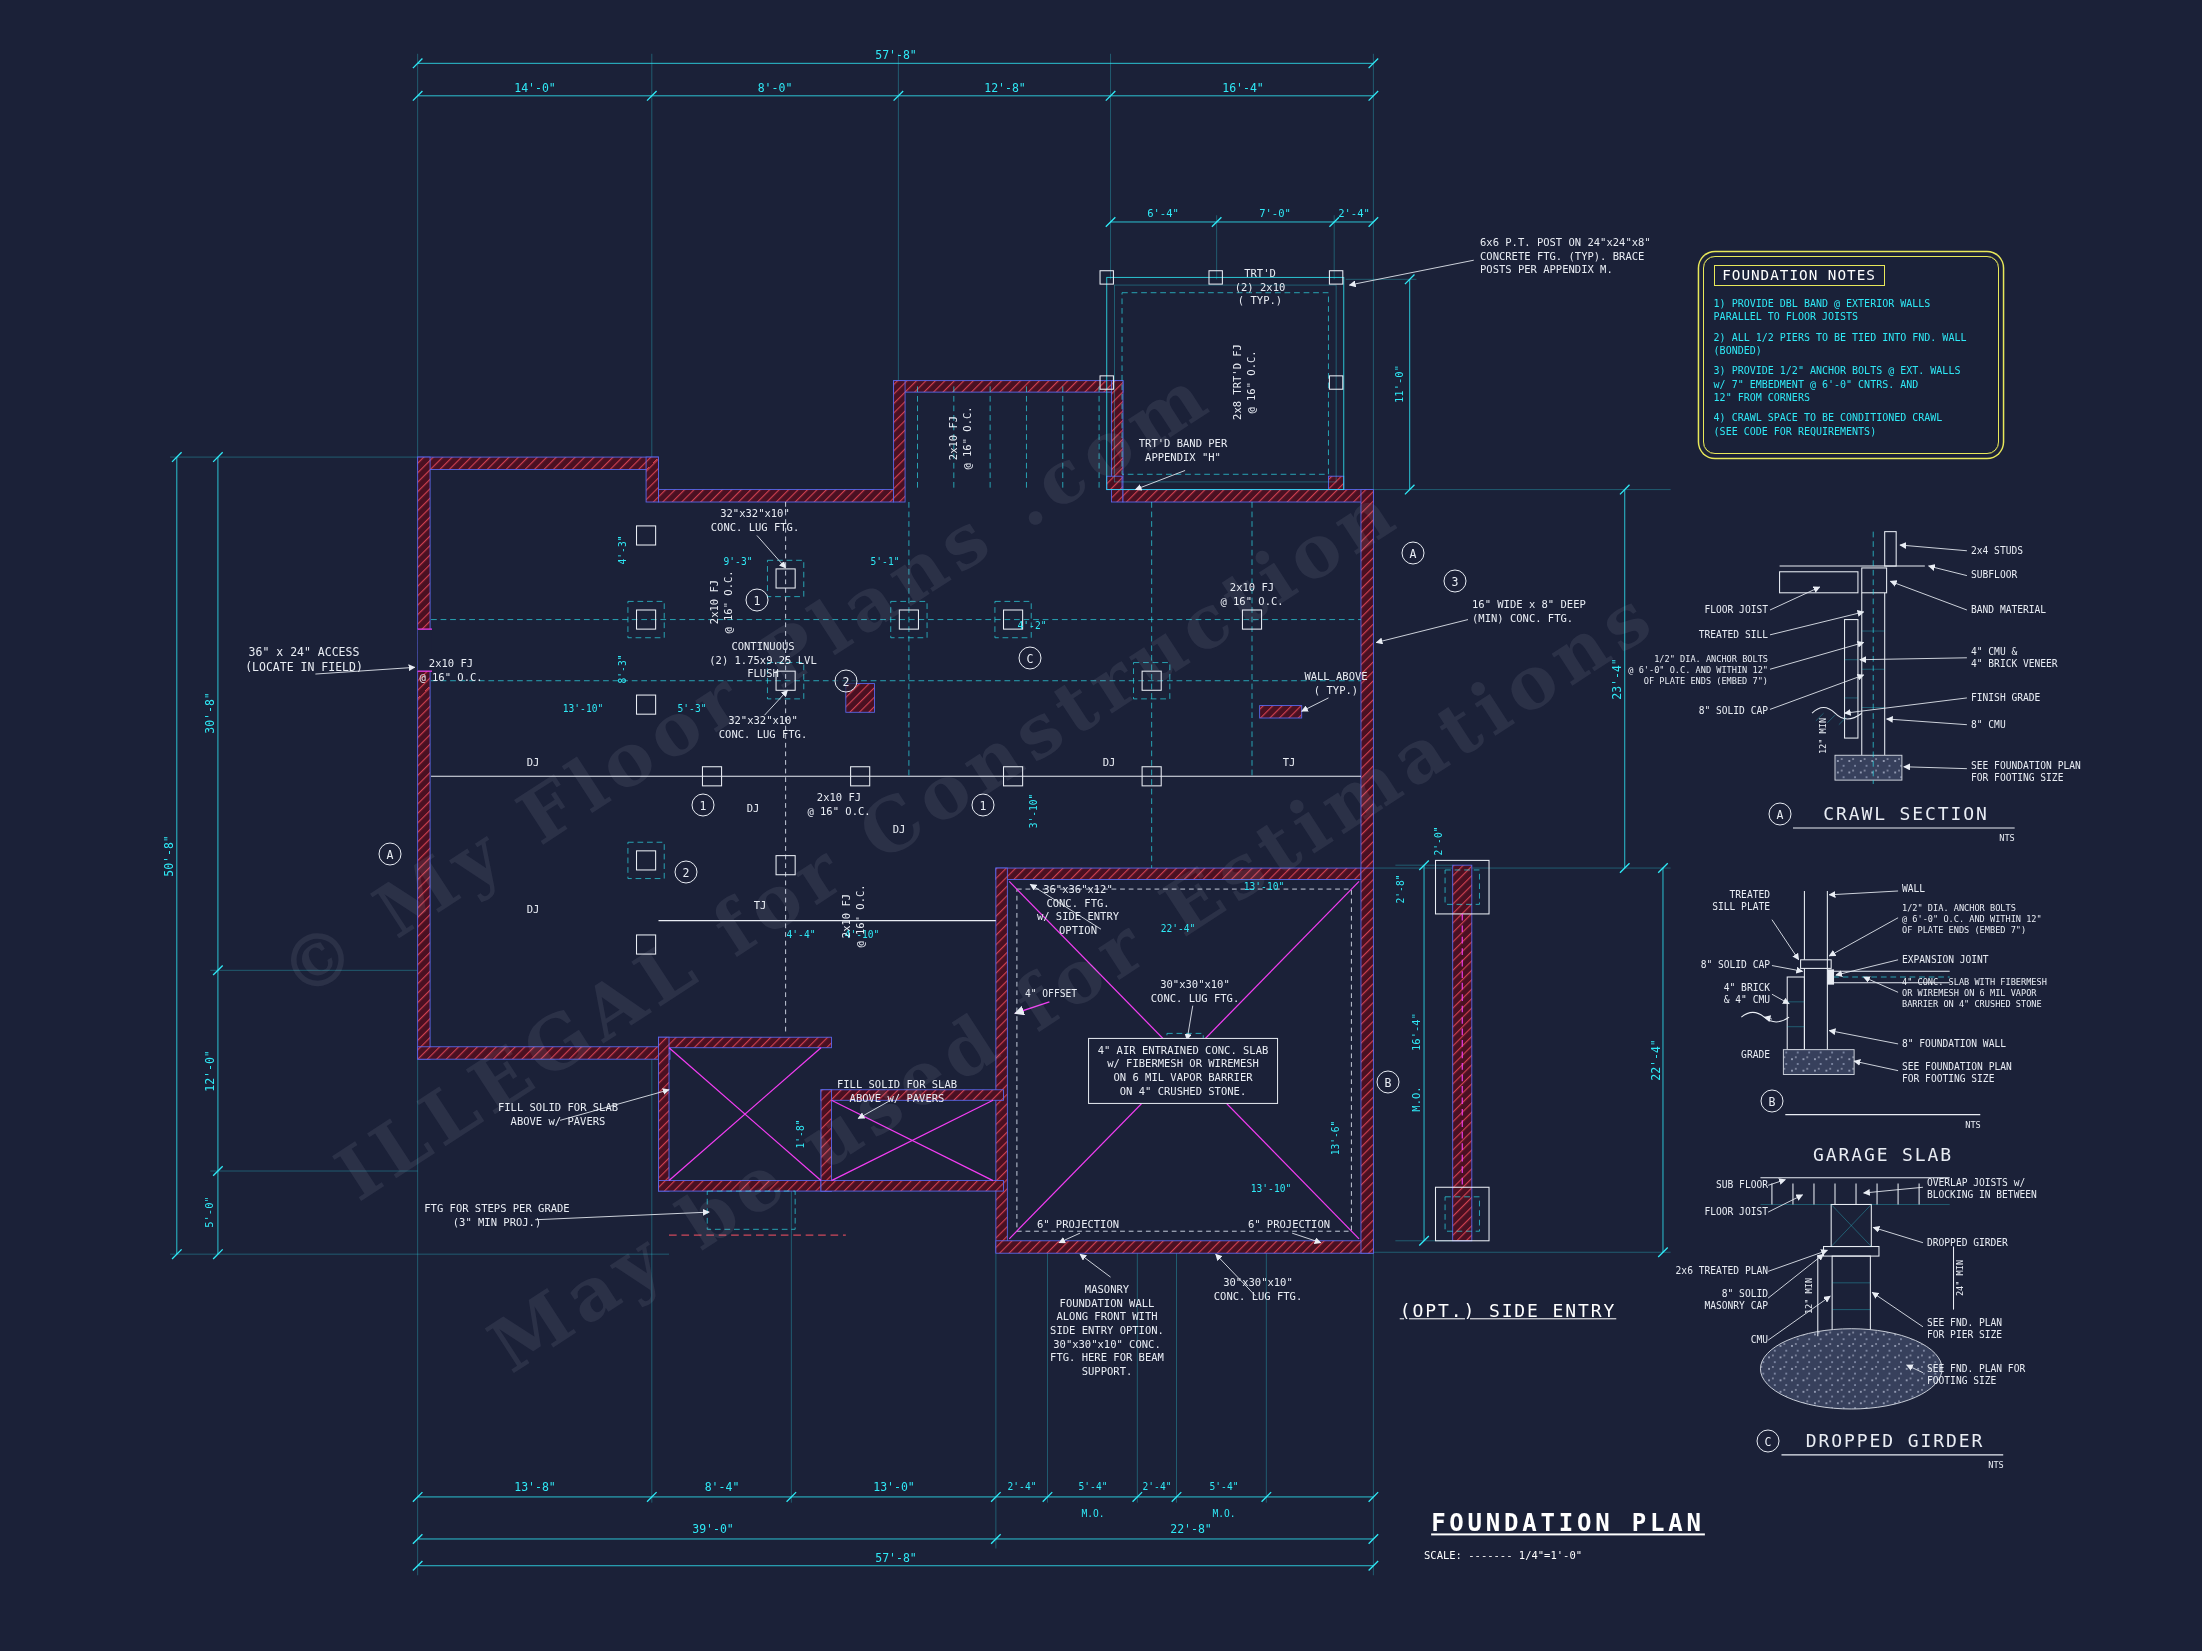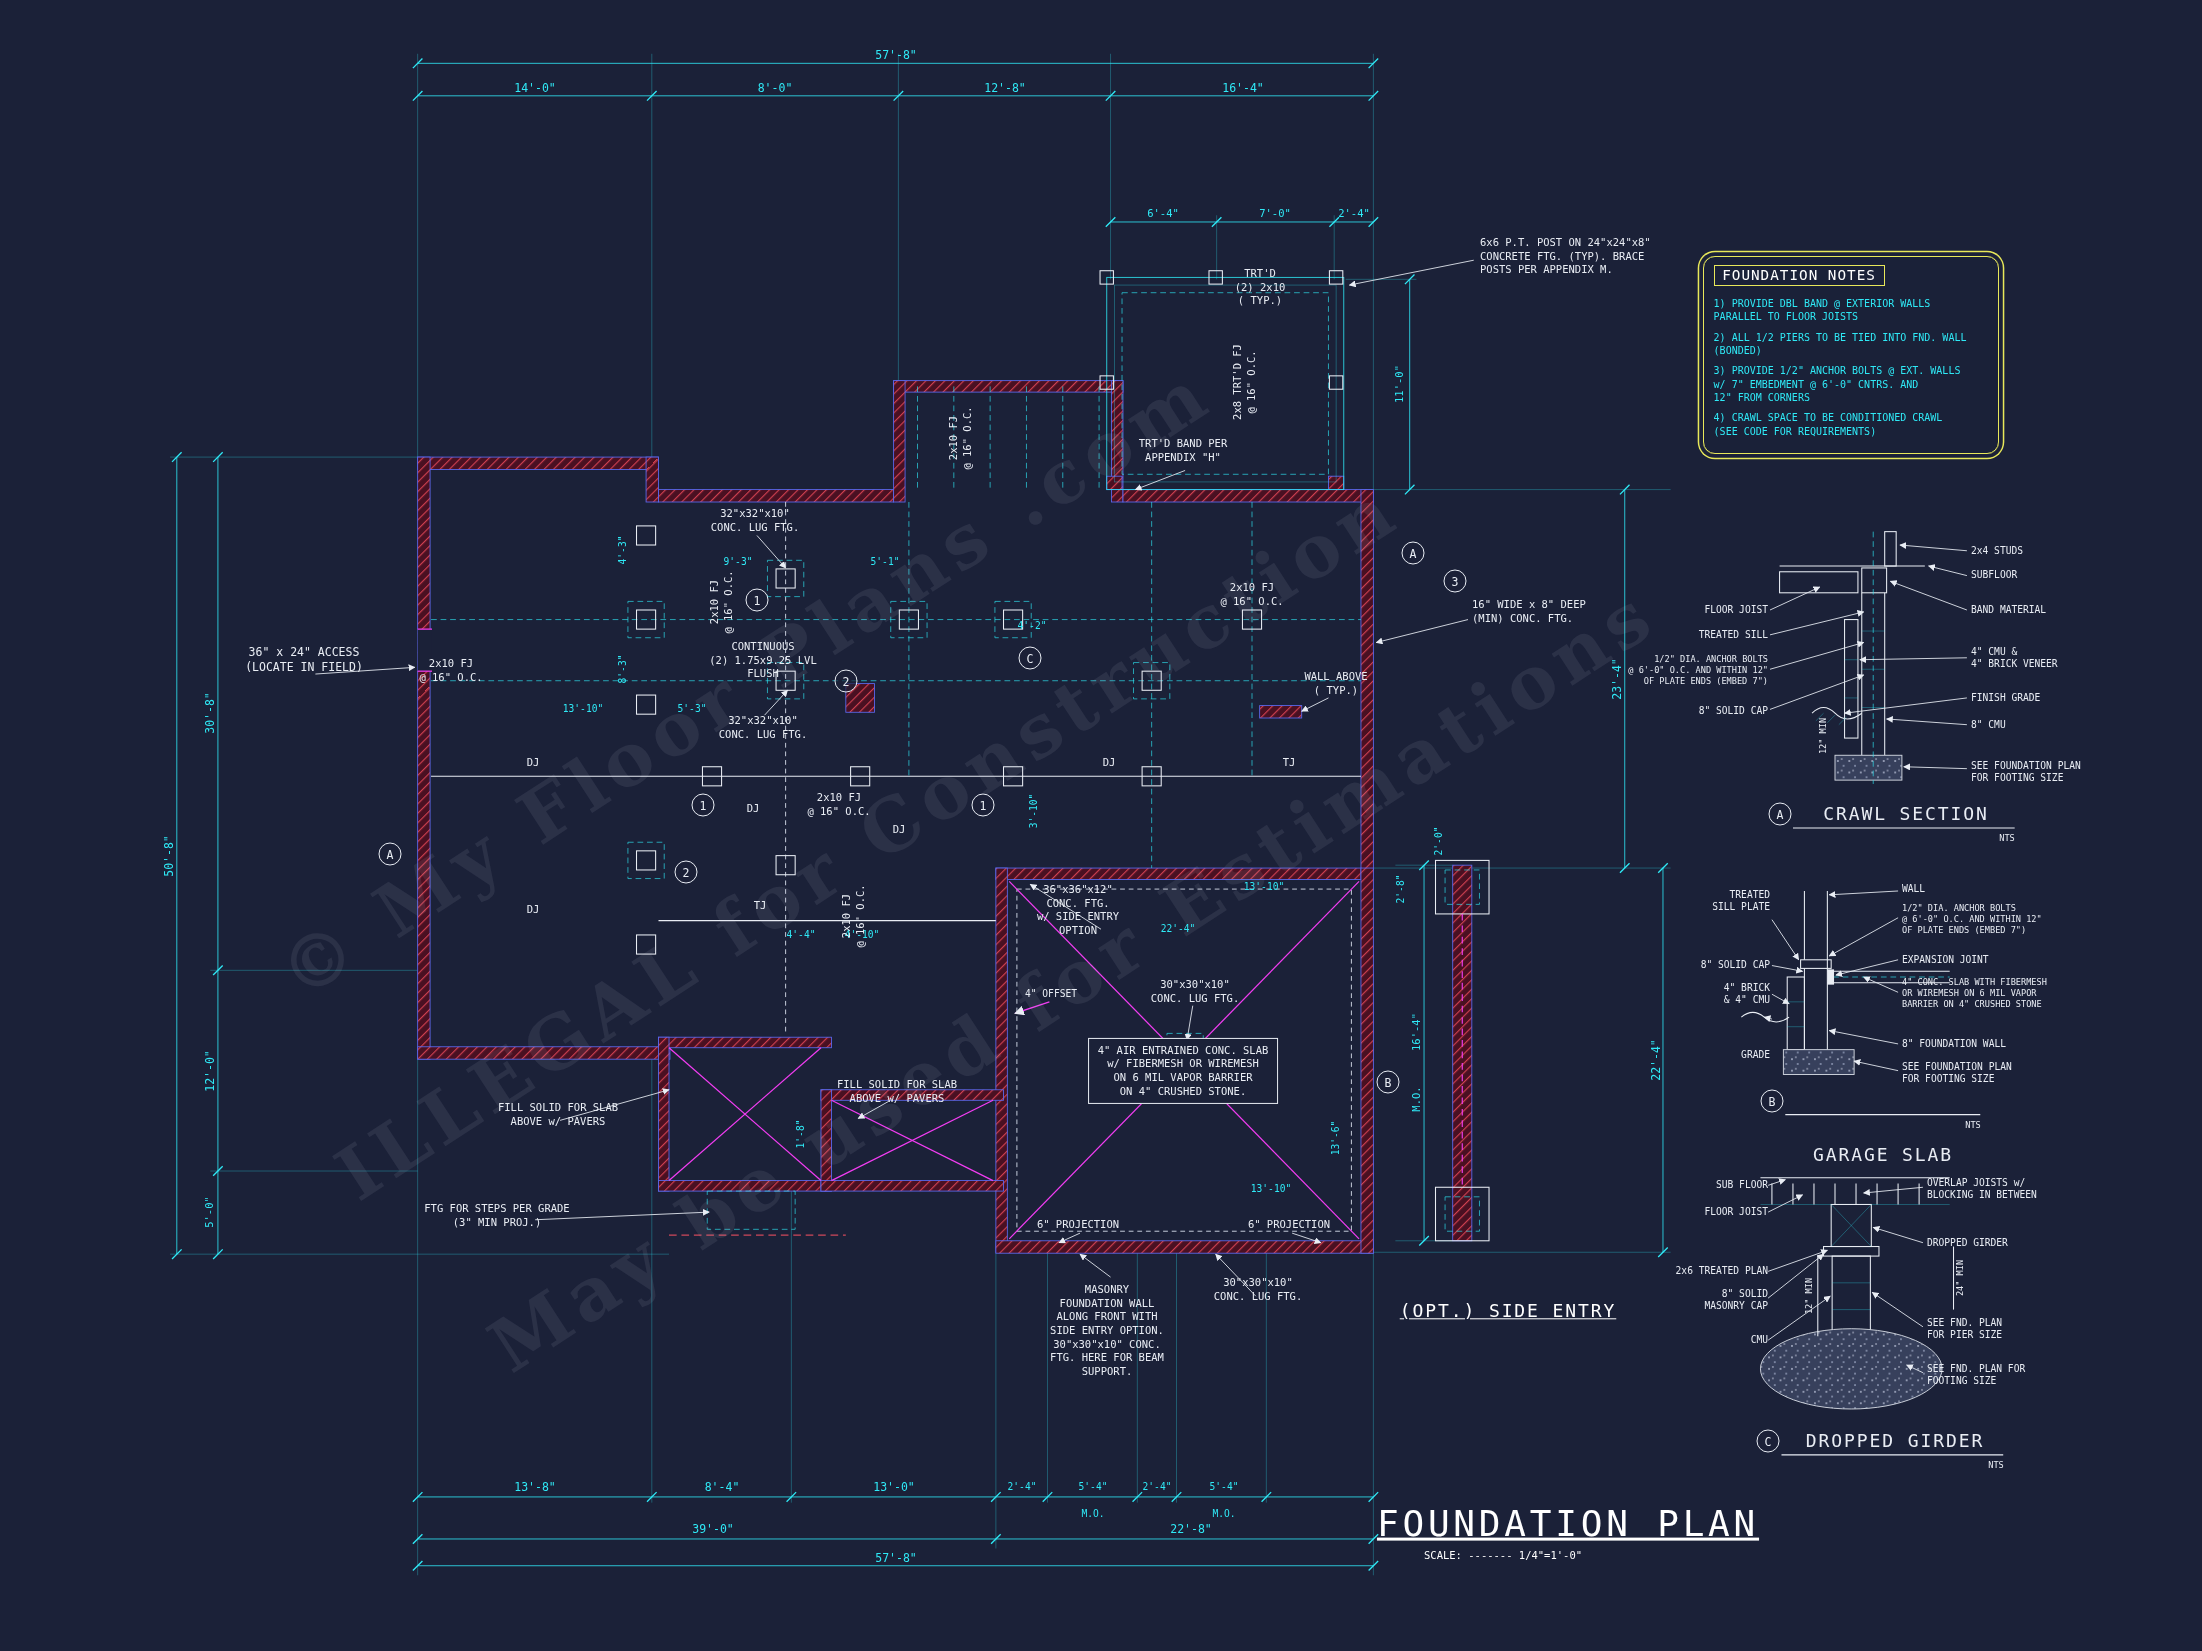--- a/index.html
+++ b/index.html
@@ -20,21 +20,21 @@
   .ldr{stroke:#e9edf4;stroke-width:.9;fill:none;marker-end:url(#aw)}
   .spk{fill:url(#speck);stroke:#cfd4dd;stroke-width:1}
   
   .t,.tl,.tr{position:absolute;white-space:pre-line;line-height:1.3}
   .t{transform:translate(-50%,-50%);text-align:center}
   .tl{transform:translate(0,-50%);text-align:left}
   .tr{transform:translate(-100%,-50%);text-align:right}
   .v{transform:translate(-50%,-50%) rotate(-90deg)}
   .c{color:#2fe9f6}.w{color:#e9edf4}.m{color:#ffffff}
   .s9{font-size:8.6px}.s10{font-size:9.6px}.s11{font-size:10.5px}.s12{font-size:11.5px}.s19{font-size:18px;letter-spacing:1.9px}
-  .s30{font-size:36px;letter-spacing:3.8px;font-weight:normal}
+  .s30{font-size:24px;letter-spacing:3.8px;font-weight:bold}
   .u{text-decoration:underline}
   .box{border:1px solid #e9edf4;background:#1b2138;padding:4.8px 8.6px}
   .circ{position:absolute;width:21px;height:21px;border:1.4px solid #e9edf4;border-radius:50%;
         display:flex;align-items:center;justify-content:center;color:#e9edf4;font-size:11.5px;
         transform:translate(-50%,-50%);background:rgba(27,33,56,.7)}
   .notes{position:absolute;left:1703px;top:256px;width:275px;border:1.9px solid #e8e85a;border-radius:12px;
          box-shadow:0 0 0 3.8px #1b2138,0 0 0 5.3px #e8e85a;padding:7.6px 9.6px;background:rgba(27,33,56,.6)}
   .ntitle{display:inline-block;border:1.4px solid #e8e85a;padding:1.9px 7.6px;color:#ffffff;
           font-size:14.3px;letter-spacing:1px;margin-bottom:3.8px}
   .nitem{color:#2fe9f6;font-size:10px;white-space:pre-line;margin:6.7px 0;line-height:1.35}

